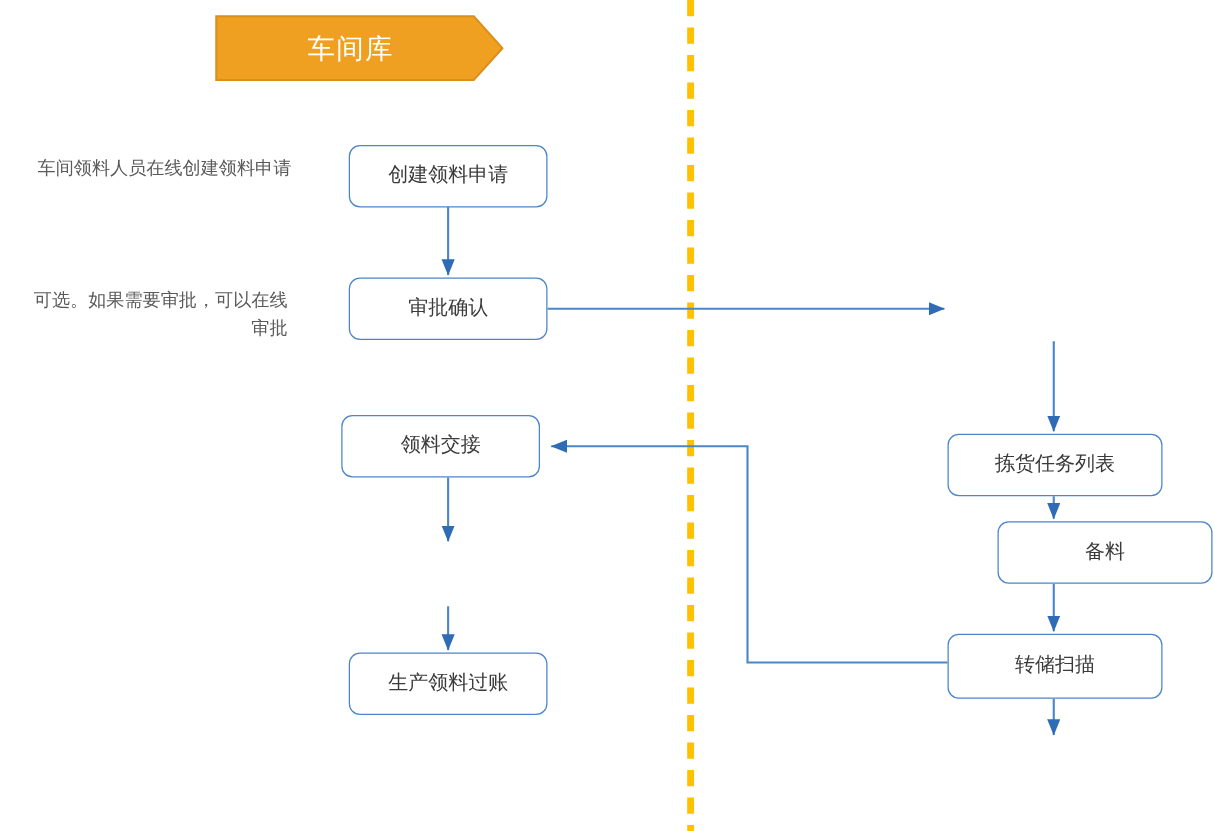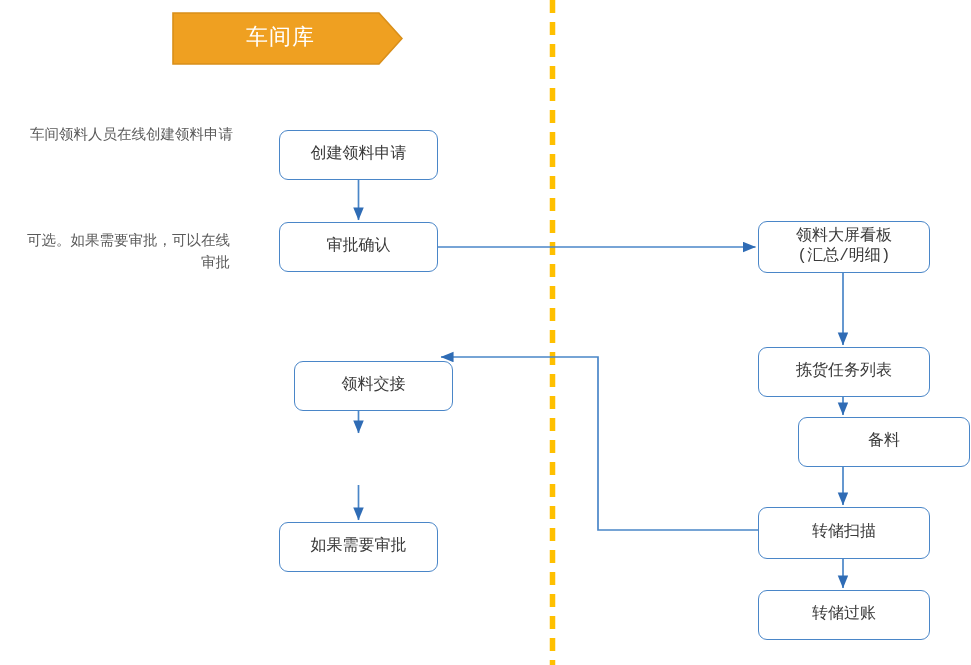--- a/index.html
+++ b/index.html
@@ -1,21 +1,21 @@
 <!DOCTYPE html>
 <html><head>
 <meta charset="utf-8">
 <style>
   html,body{margin:0;padding:0;}
   body{
     width:971px;height:665px;background:#ffffff;
     font-family:"Liberation Sans","DejaVu Sans",sans-serif;
     overflow:hidden;position:relative;
   }
-  #canvas{position:absolute;left:0;top:0;width:891px;height:665px;font-family:Liberation Mono, monospace;}
+  #canvas{position:absolute;left:0;top:0;width:891px;height:665px;}
 
   
   .banner{position:absolute;color:#ffffff;font-size:22px;
           display:flex;align-items:center;justify-content:center;}
   .banner .banner-label{position:relative;z-index:2;padding-right:14px;
           letter-spacing:1px;line-height:1;}
   .banner svg{position:absolute;left:0;top:0;}
 
   
   .node{position:absolute;box-sizing:border-box;
@@ -76,43 +76,36 @@
   </div>
 
 
   <div class="note" style="left:25px;top:124px;">
     <span>车间领料人员在线创建领料申请</span>
   </div>
   <div class="note" style="left:22px;top:230px;">
     <span>可选。如果需要审批，可以在线审批</span>
   </div>
 
-  <div class="node" style="left:279px;top:130px;width:159px;height:50px;">
+  <div class="node" style="left:279px;top:116px;width:159px;height:50px;">
     <span class="node-label">创建领料申请</span>
   </div>
   <div class="node" style="left:279px;top:222px;width:159px;height:50px;">
     <span class="node-label">审批确认</span>
   </div>
-  <div class="node" style="left:294px;top:332px;width:159px;height:50px;margin-top:29px;">
+  <div class="node" style="left:273px;top:332px;width:159px;height:50px;">
     <span class="node-label">领料交接</span>
   </div>
   <div class="node" style="left:279px;top:522px;width:159px;height:50px;">
-    <span class="node-label">如果需要审批</span>
+    <span class="node-label">生产领料过账</span>
   </div>
 
-  <div class="node" style="left:758px;top:221px;width:172px;height:52px;">
-    <span class="node-label">领料大屏看板
-(汇总/明细)</span>
-  </div>
   <div class="node" style="left:758px;top:347px;width:172px;height:50px;text-align:center;">
     <span class="node-label">拣货任务列表</span>
   </div>
   <div class="node" style="left:798px;top:417px;width:172px;height:50px;">
     <span class="node-label">备料</span>
   </div>
   <div class="node" style="left:758px;top:507px;width:172px;height:52px;">
     <span class="node-label">转储扫描</span>
   </div>
-  <div class="node" style="left:758px;top:590px;width:172px;height:50px;">
-    <span class="node-label">转储过账</span>
-  </div>
 
 </div>
 
 </body></html>

